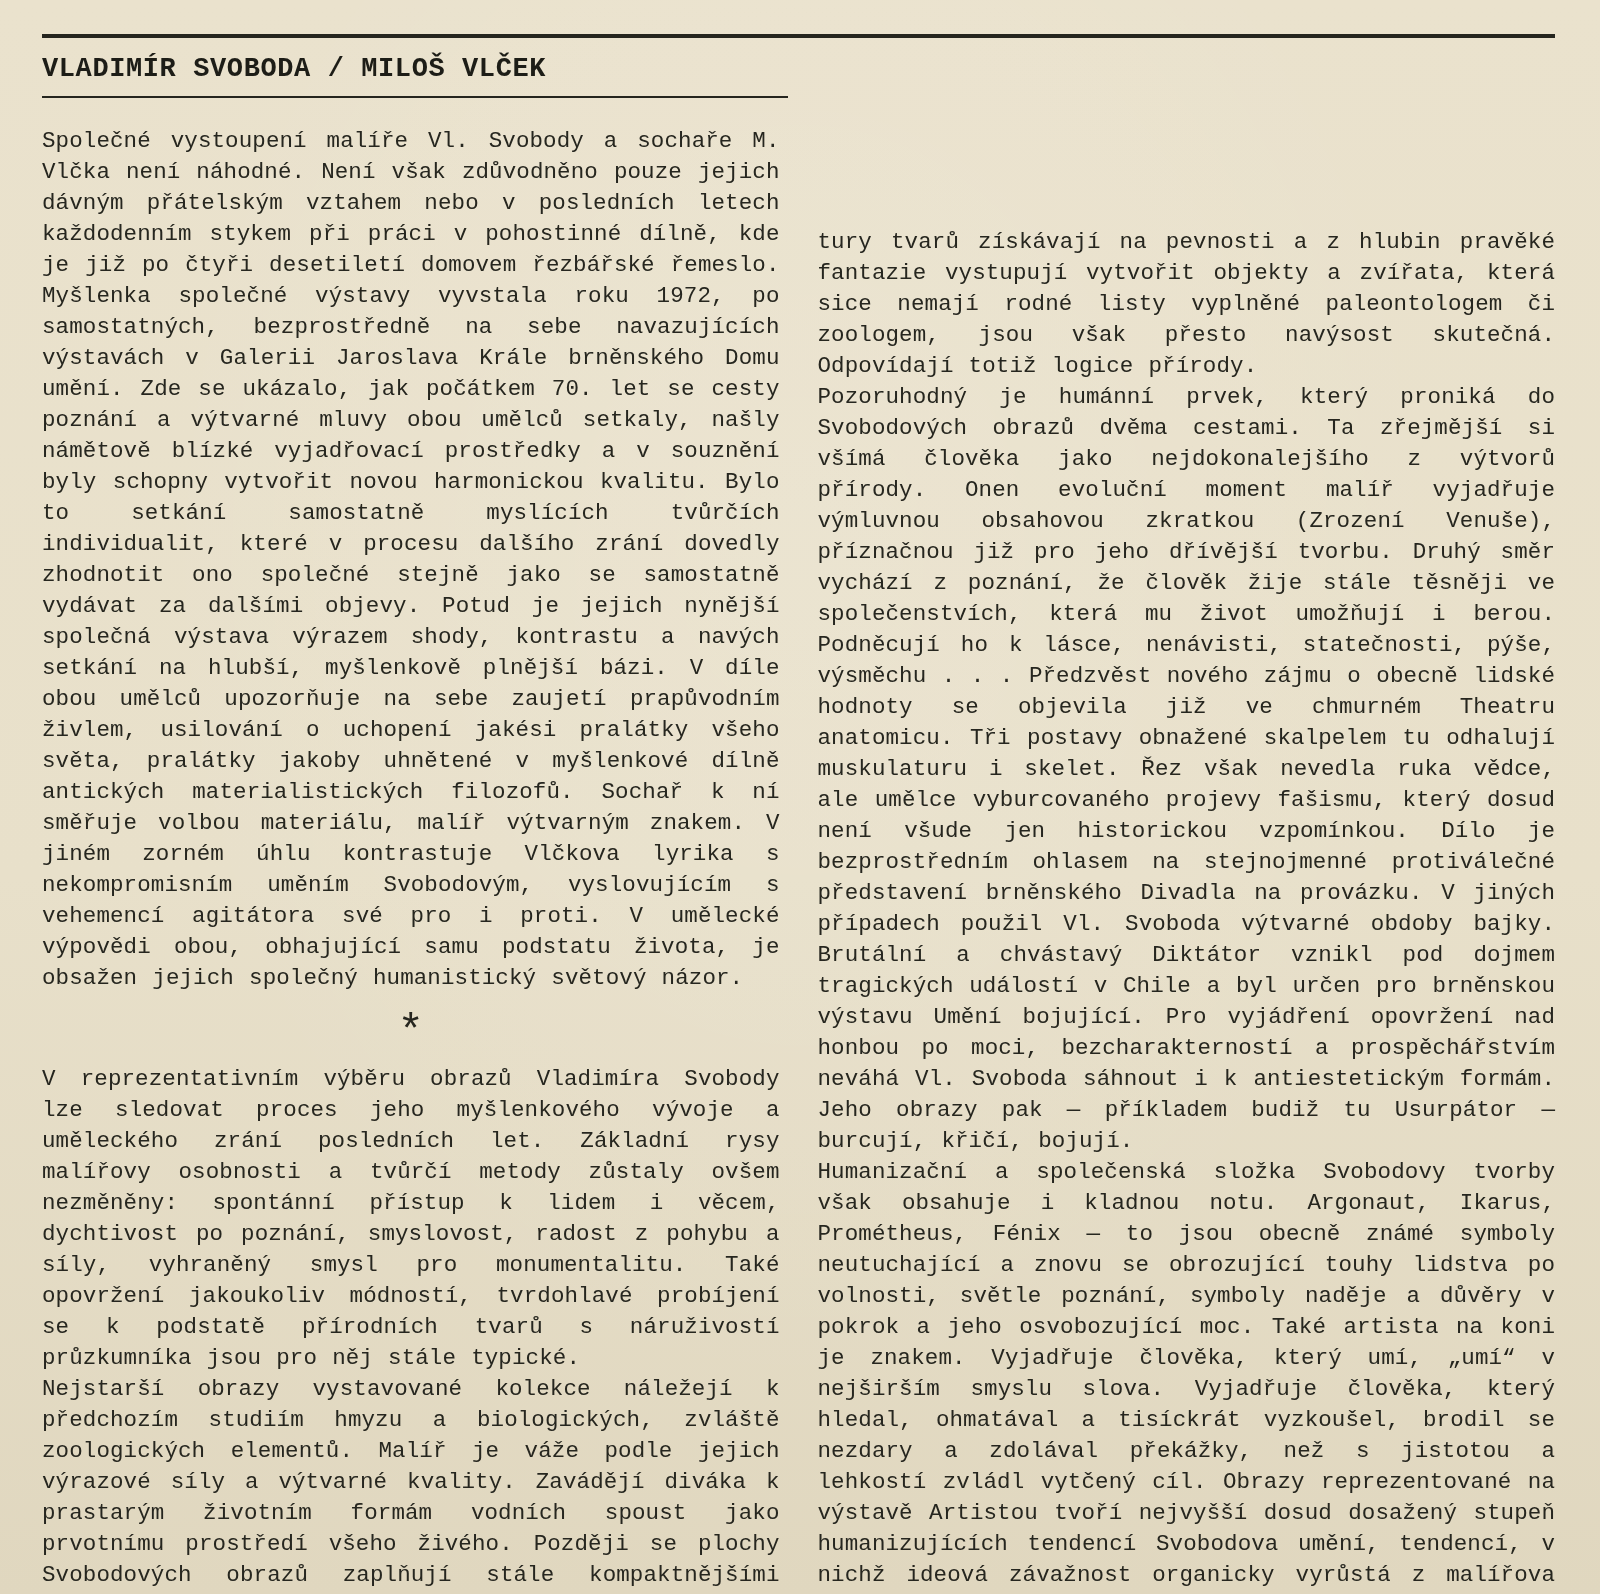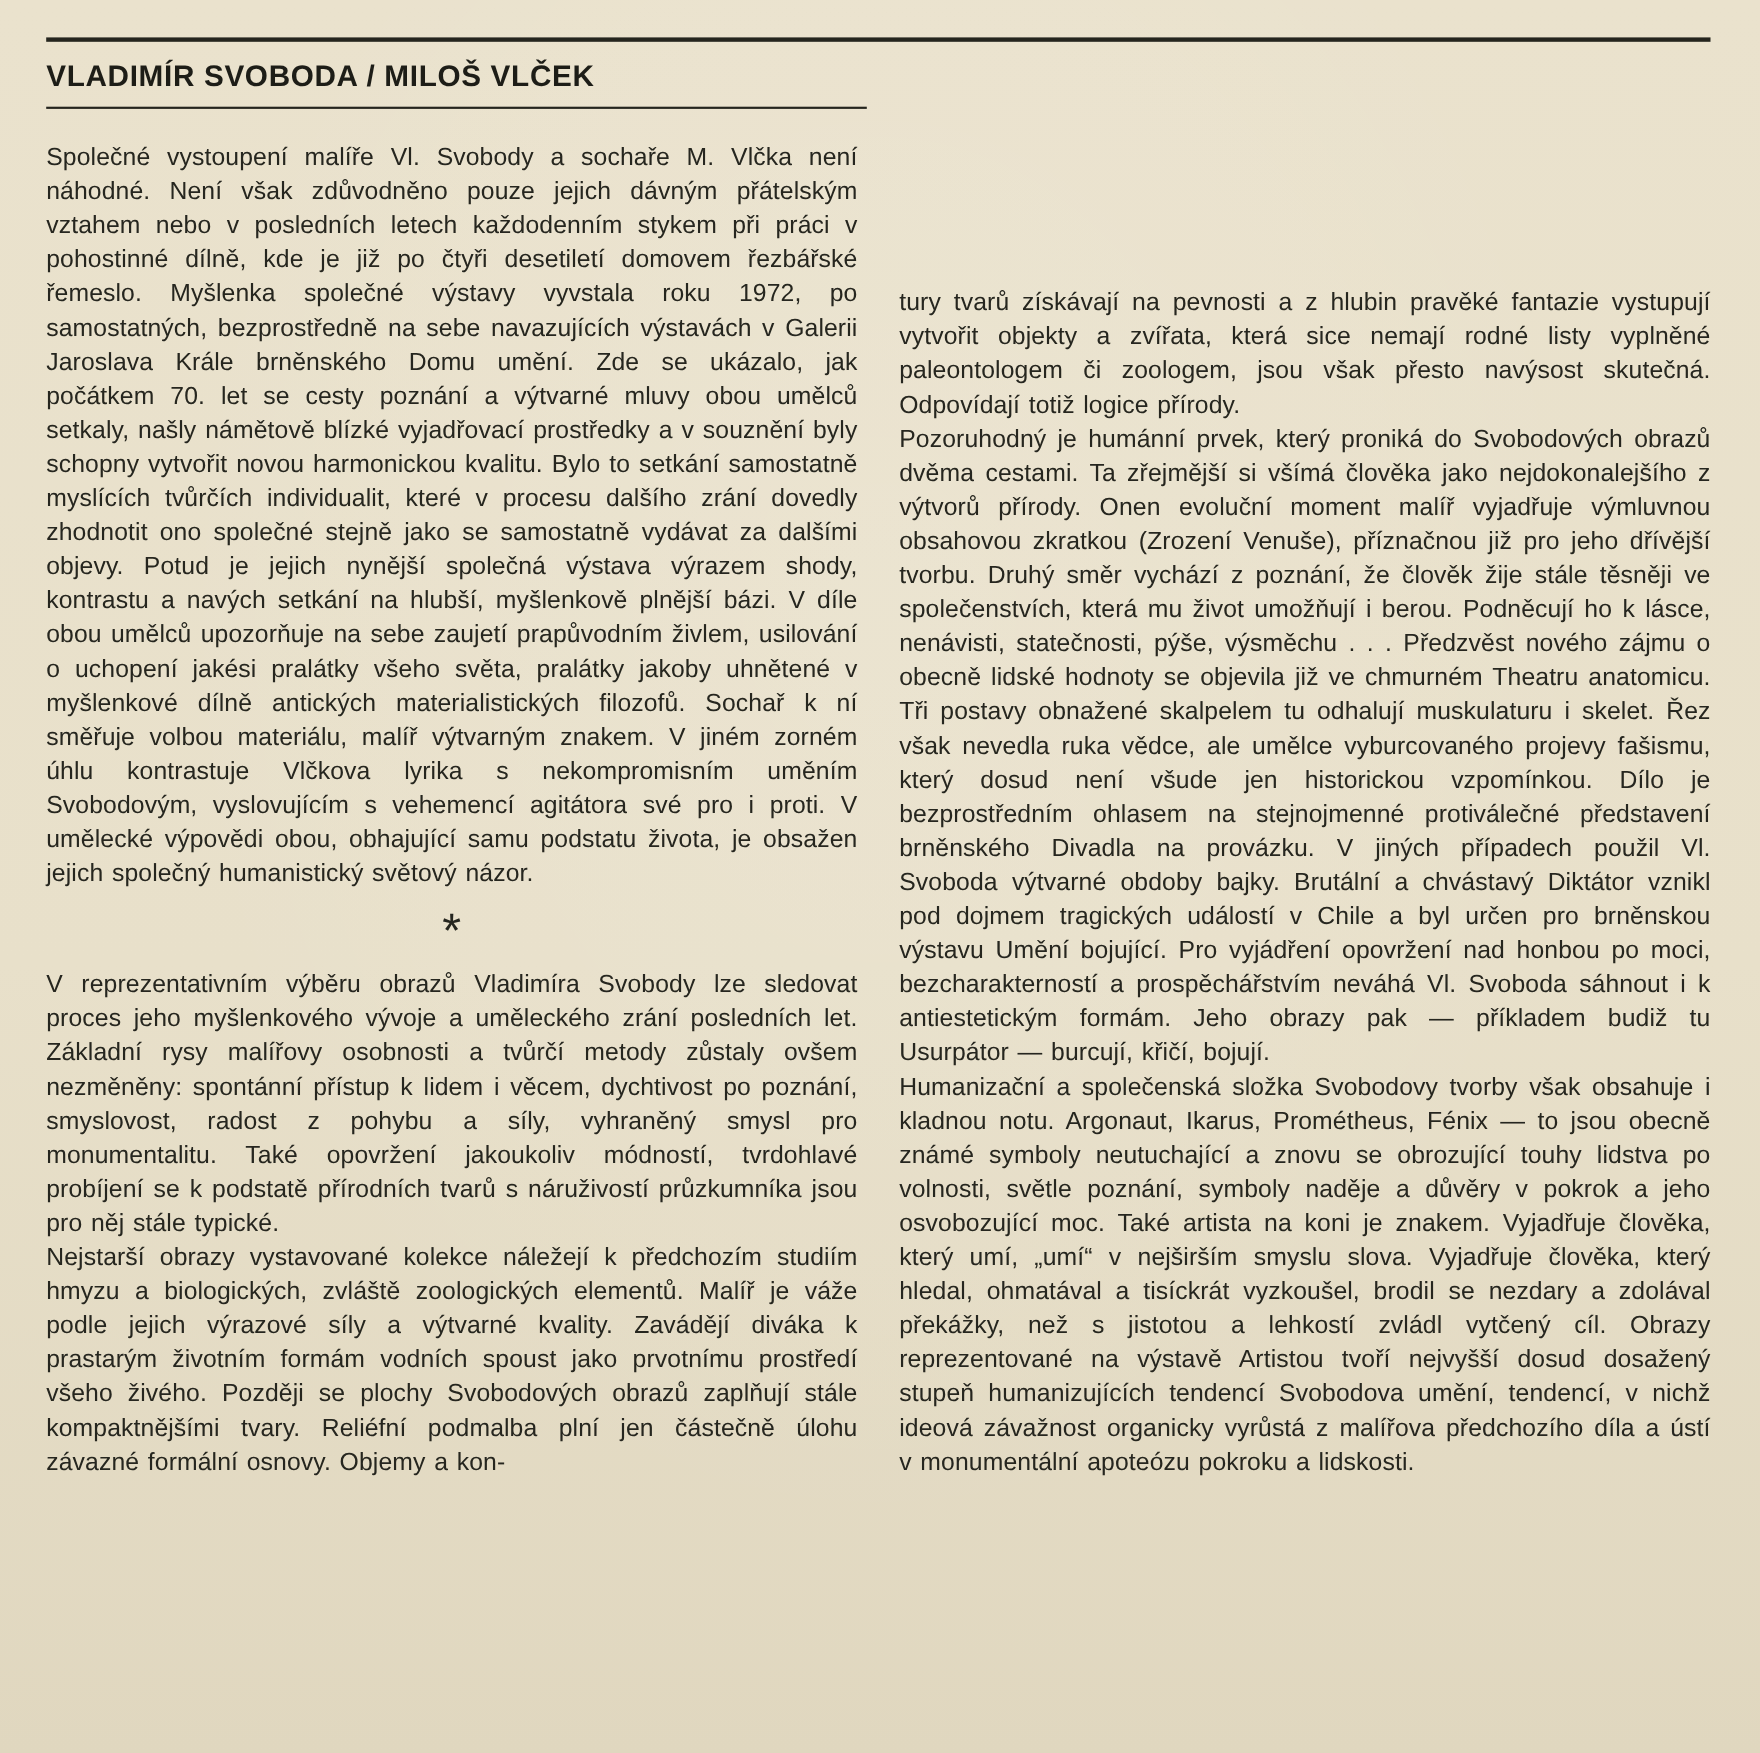--- a/index.html
+++ b/index.html
@@ -10,21 +10,21 @@
     position: relative;
     width: 1600px;
     height: 1594px;
     box-sizing: border-box;
     padding: 34px 45px 0 42px;
     overflow: hidden;
     background:
       radial-gradient(ellipse at 50% 35%, rgba(255,255,255,0.10), rgba(0,0,0,0) 60%),
       linear-gradient(180deg, #eae2cd 0%, #e8e0ca 55%, #e0d7bf 100%);
     background-color: #e8e0ca;
-    font-family: Liberation Sans, sans-serif;
+    font-family: Liberation Mono, monospace;
     color: #26261f;
   }
   .rule-top {
     height: 4px;
     background: #25251e;
     margin-bottom: 16px;
   }
   .page-title {
     margin: 0 0 12px 0;
     font-size: 27px;

